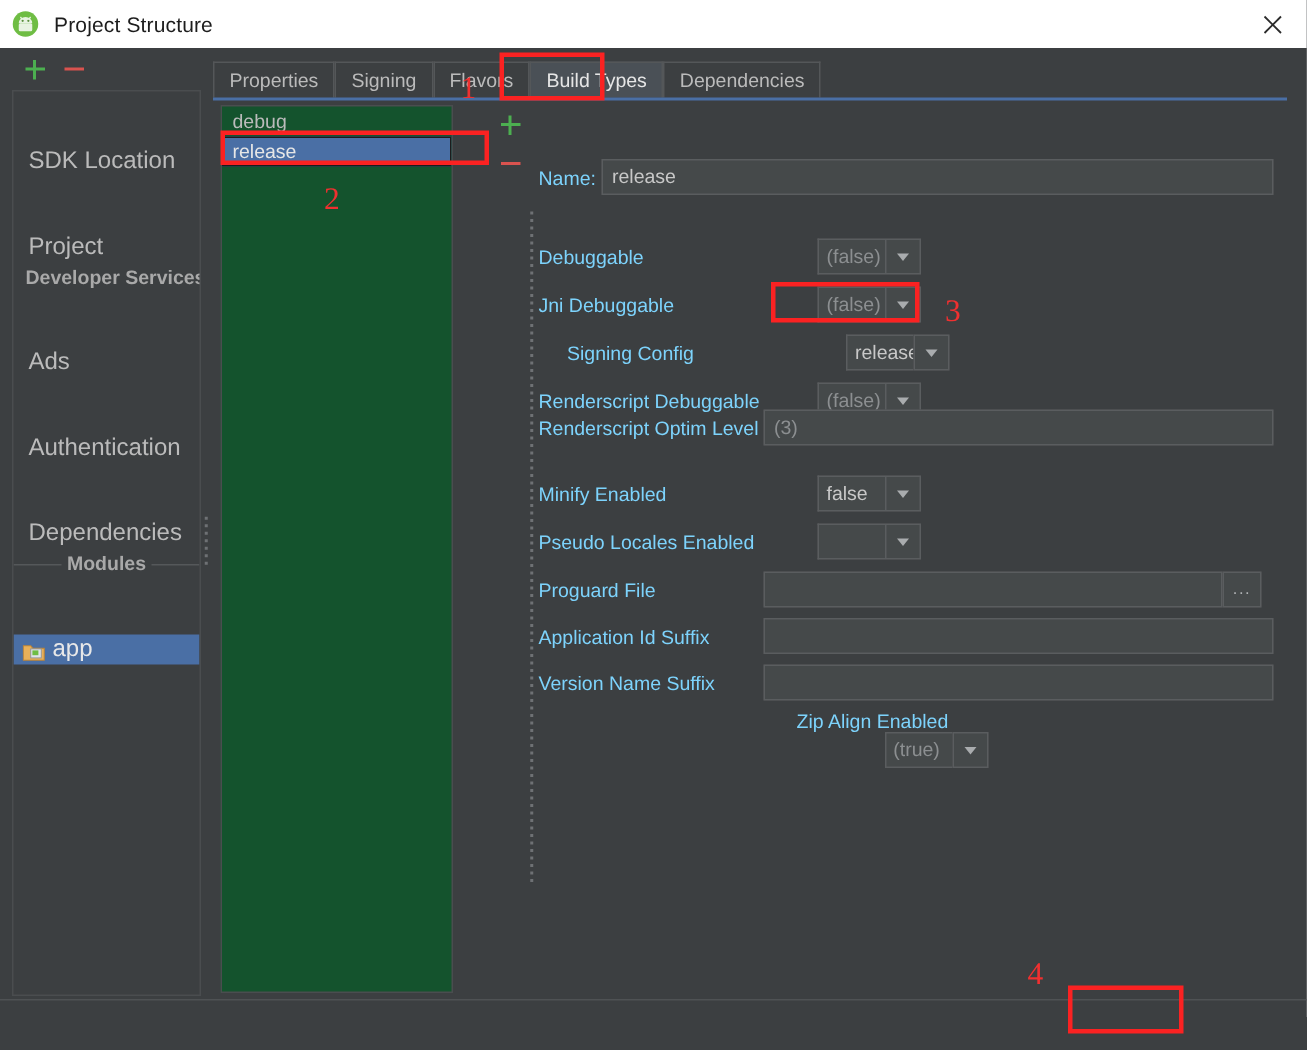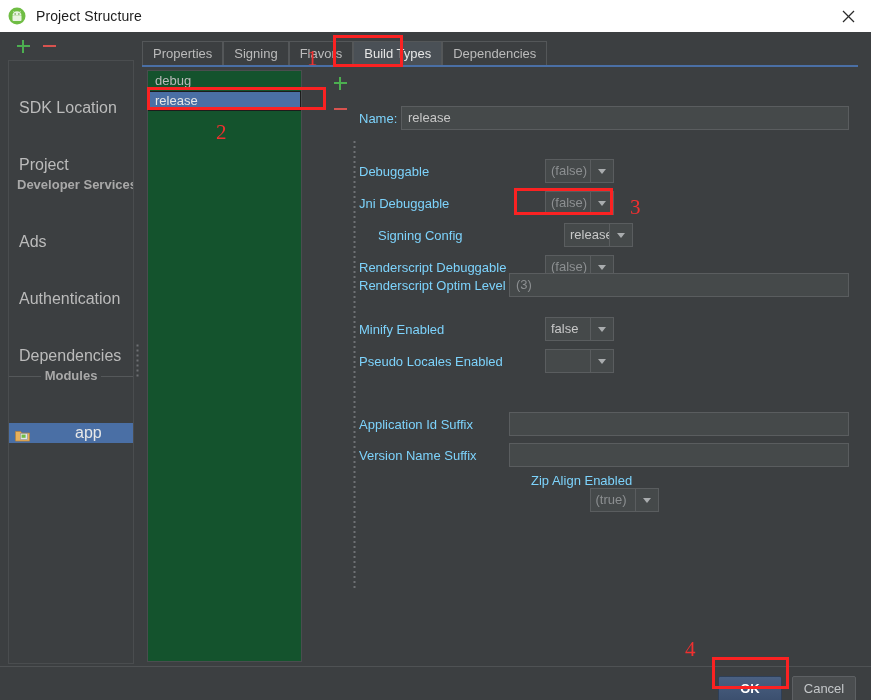--- a/index.html
+++ b/index.html
@@ -103,21 +103,20 @@
     white-space: nowrap;
     box-sizing: border-box;
     margin-top: 37px;
   }
   .tree-item.selected {
     background: #4a6fa5;
     color: #e8e8e8;
     padding-left: 6px;
     display: flex;
     align-items: center;
-    gap: 40px;
   }
   .tree-group {
     height: 20px;
     line-height: 20px;
     font-size: 13px;
     font-weight: bold;
     color: #a9a9a9;
     white-space: nowrap;
     display: flex;
     align-items: center;
@@ -645,20 +644,25 @@
         <div class="form-row" style="top:278px;">
           <span class="fl" style="width:150px;">Pseudo Locales Enabled</span>
           <span class="combo">
             <span class="cval dim"></span>
             <span class="carrow">
                 <span></span>
               </span>
           </span>
         </div>
 
+        <div class="form-row" style="top:310px;">
+          <span class="fl" style="width:150px;">Proguard File</span>
+          <span class="field dim" style="width:306px;"></span>
+          <span class="browse-btn">...</span>
+        </div>
 
         <div class="form-row" style="top:341px;">
           <span class="fl" style="width:150px;">Application Id Suffix</span>
           <span class="field dim" style="width:340px;"></span>
         </div>
 
         <div class="form-row" style="top:372px;">
           <span class="fl" style="width:150px;">Version Name Suffix</span>
           <span class="field dim" style="width:340px;"></span>
         </div>
@@ -670,25 +674,20 @@
             <span class="carrow">
                 <span></span>
               </span>
           </span>
         </div>
 
       </div>
     </div>
 
     <div id="bottom-sep"></div>
-    <div id="bottom-bar">
-
-      <div class="dlg-btn" id="ok-button">OK</div>
-      <div class="dlg-btn" id="cancel-button">Cancel</div>
-    </div>
 
   </div>
 
   <div class="anno-box" style="left:333px; top:35px;  width:70px;  height:32px;"></div>
   <div class="anno-num" style="left:307px; top:46px;">1</div>
 
   <div class="anno-box" style="left:147px; top:87px;  width:179px; height:23px;"></div>
   <div class="anno-num" style="left:216px; top:120px;">2</div>
 
   <div class="anno-box" style="left:514px; top:188px; width:99px;  height:27px;"></div>

